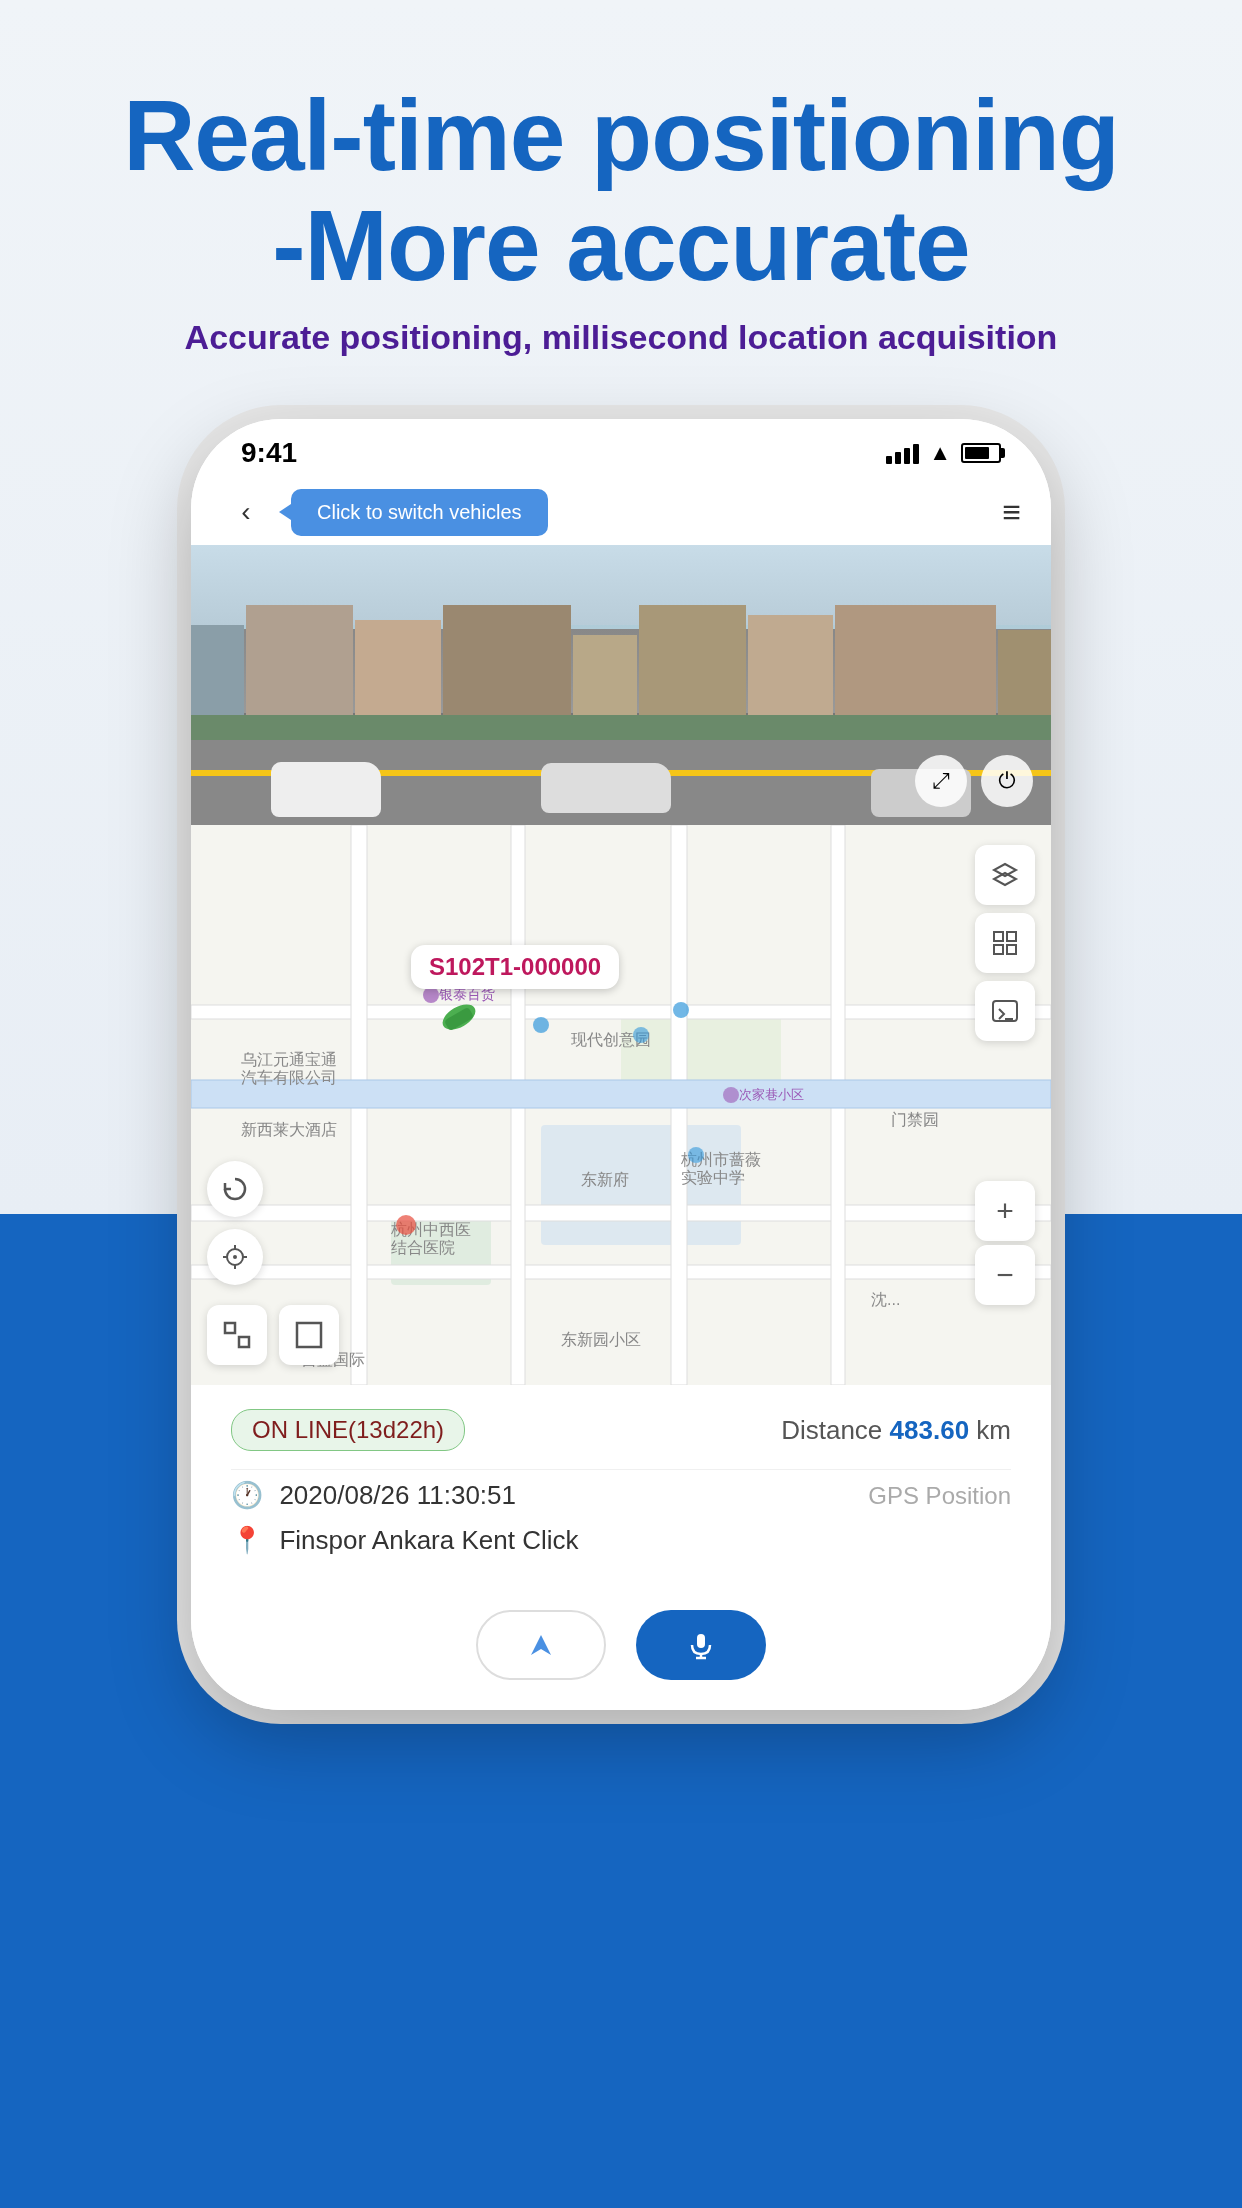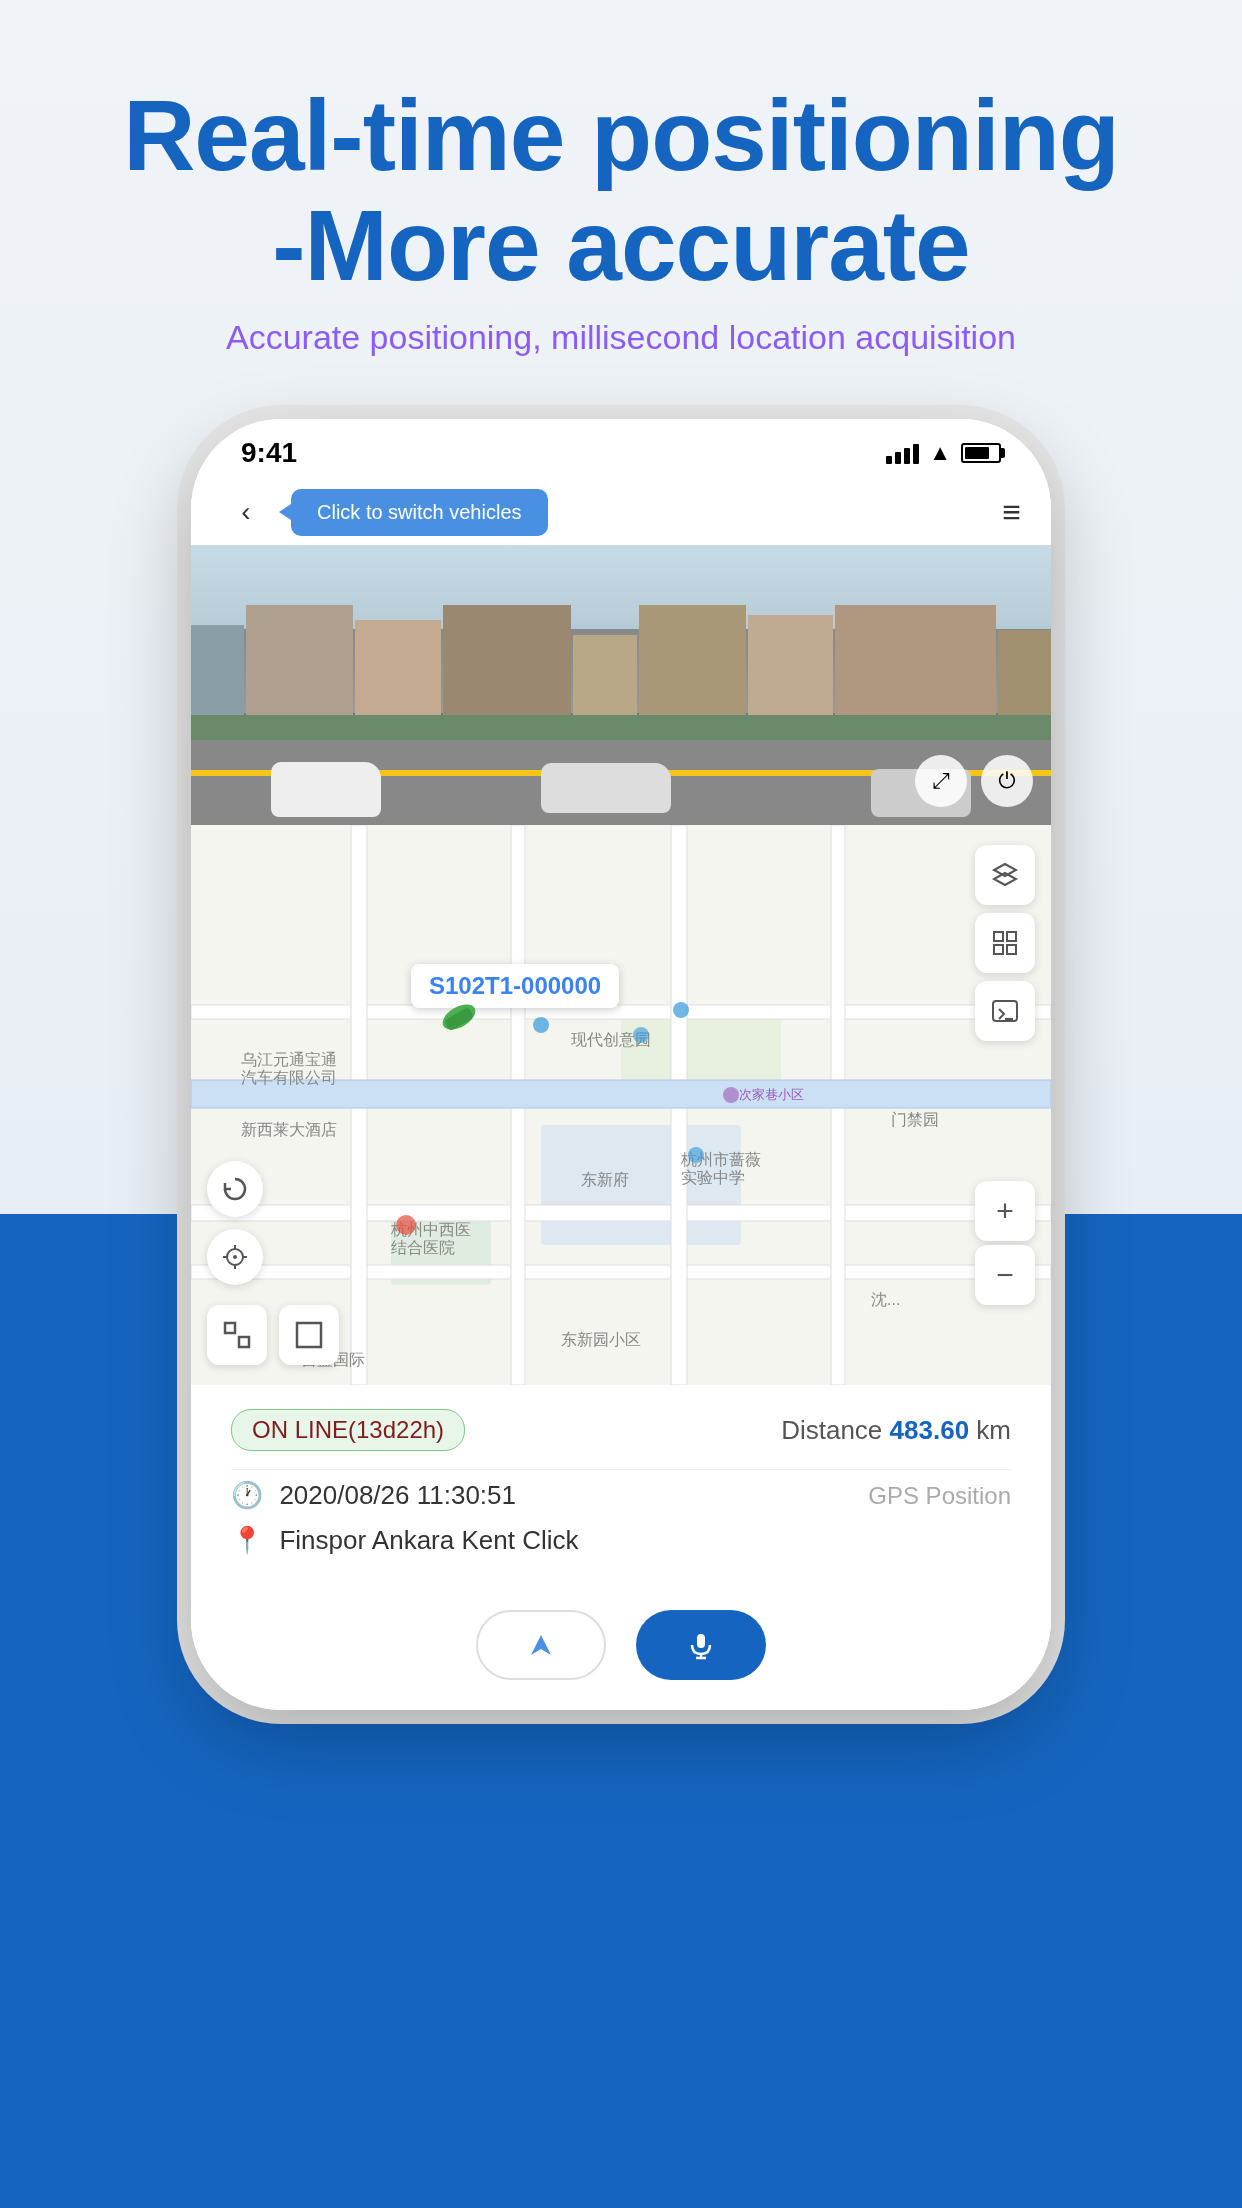--- a/index.html
+++ b/index.html
@@ -25,23 +25,23 @@
     .headline h1 {
       font-size: 100px;
       font-weight: 900;
       color: #1565c0;
       line-height: 1.1;
       letter-spacing: -1px;
     }
 
     .headline p {
       font-size: 34px;
-      color: #8b5cf6;
+      color: #4c1d95;
       margin-top: 18px;
-      font-weight: 400;
+      font-weight: 700;
     }
 
     
     .phone-wrapper {
       position: relative;
       margin-top: 40px;
       width: 860px;
     }
 
     .phone {
@@ -309,27 +309,26 @@
       cursor: pointer;
       color: #555;
     }
 
     
     .vehicle-label {
       position: absolute;
       top: 120px;
       left: 220px;
       background: #fff;
-      border-radius: 8px;
+      border-radius: 14px;
       padding: 8px 18px;
       font-size: 24px;
       font-weight: 600;
       box-shadow: 0 2px 8px rgba(0,0,0,0.2);
-      color: #3b82f6;
-      margin-top: 19px;
+      color: #be185d;
     }
 
     
     .car-icon {
       position: absolute;
       top: 178px;
       left: 248px;
       width: 40px;
       height: 24px;
       font-size: 28px;

